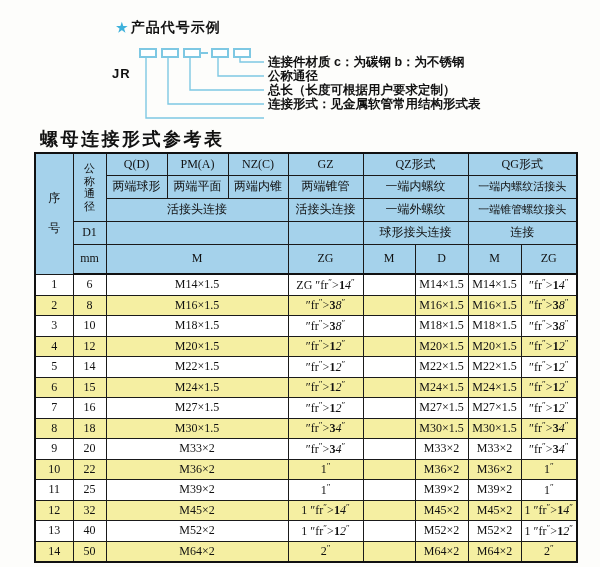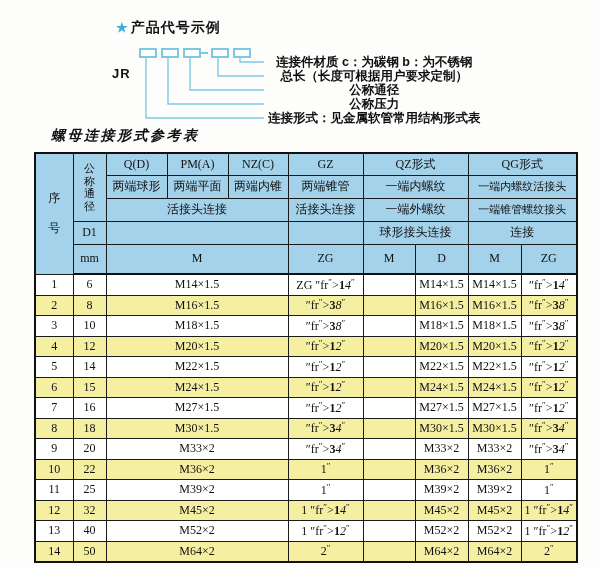--- a/index.html
+++ b/index.html
@@ -10,24 +10,24 @@
   
   .dg-title{position:absolute;left:116px;top:19px;font-family:"Liberation Sans",sans-serif;
     font-weight:bold;font-size:14px;letter-spacing:1px;white-space:nowrap;text-align:right;}
   .dg-title .star{color:#3eb1db;font-size:13px;margin-right:2px;}
   .dg-jr{position:absolute;left:112px;top:43px;font-family:"Liberation Sans",sans-serif;
     font-weight:bold;font-size:13px;letter-spacing:1px;margin-top:23px;}
   .dg-box{position:absolute;top:48px;width:14px;height:6px;border:2px solid #7ec8e3;background:#fff;}
   .dg-dash{position:absolute;top:52px;width:8px;height:0;border-top:2px solid #7ec8e3;}
   svg.lines{position:absolute;left:0;top:0;pointer-events:none;}
   .dg-labels{position:absolute;left:268px;top:55px;font-family:"Liberation Sans",sans-serif;
-    font-weight:bold;font-size:12.5px;line-height:14px;white-space:nowrap;text-align:center;}
+    font-weight:bold;font-size:12.5px;line-height:14px;white-space:nowrap;}
   
-  .tbl-title{position:absolute;left:51px;top:127px;font-size:14px;font-weight:bold;
-    font-style:italic;letter-spacing:2.5px;font-family:"Liberation Serif",serif;}
+  .tbl-title{position:absolute;left:40px;top:127px;font-size:18px;font-weight:bold;
+    letter-spacing:2.5px;font-family:"Liberation Serif",serif;}
   
   table.ref{position:absolute;left:34px;top:152px;border-collapse:collapse;table-layout:fixed;
     width:542px;border:2px solid #111;font-size:12px;}
   table.ref td{border:1px solid #1a1a1a;text-align:center;vertical-align:middle;padding:0;
     overflow:hidden;white-space:nowrap;}
   thead td{background:#a5d2eb;}
   tr.h1{height:22px;} tr.h2{height:23px;} tr.h3{height:23px;padding-left:10px;} tr.h4{height:23px;margin-top:25px;}
   tr.h5{height:30px;}
   tr.h5 td{border-bottom:2px solid #111;}
   tbody td{height:19.5px;background:#ffffff;}
@@ -57,23 +57,22 @@
     <polyline points="240,56 240,62 264,62"></polyline>
     <polyline points="218,56 218,76 264,76"></polyline>
     <polyline points="190,56 190,90 264,90"></polyline>
     <polyline points="168,56 168,104 264,104"></polyline>
     <polyline points="146,56 146,118 264,118"></polyline>
   </g>
 </svg>
 
 <div class="dg-labels">
   <div>连接件材质  c：为碳钢  b：为不锈钢</div>
+  <div>公称通径</div>
   <div>总长（长度可根据用户要求定制）</div>
-  <div>公称通径</div>
-  <div>公称压力</div>
   <div>连接形式：见金属软管常用结构形式表</div>
 </div>
 
 <div class="tbl-title">螺母连接形式参考表</div>
 
 <table class="ref">
   <colgroup>
     <col style="width:38px">
       <col style="width:33px">
     <col style="width:61px">

